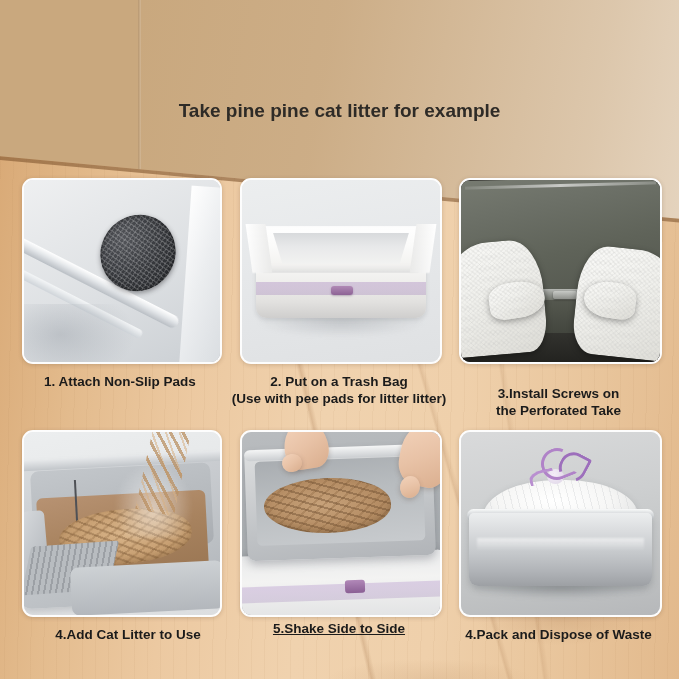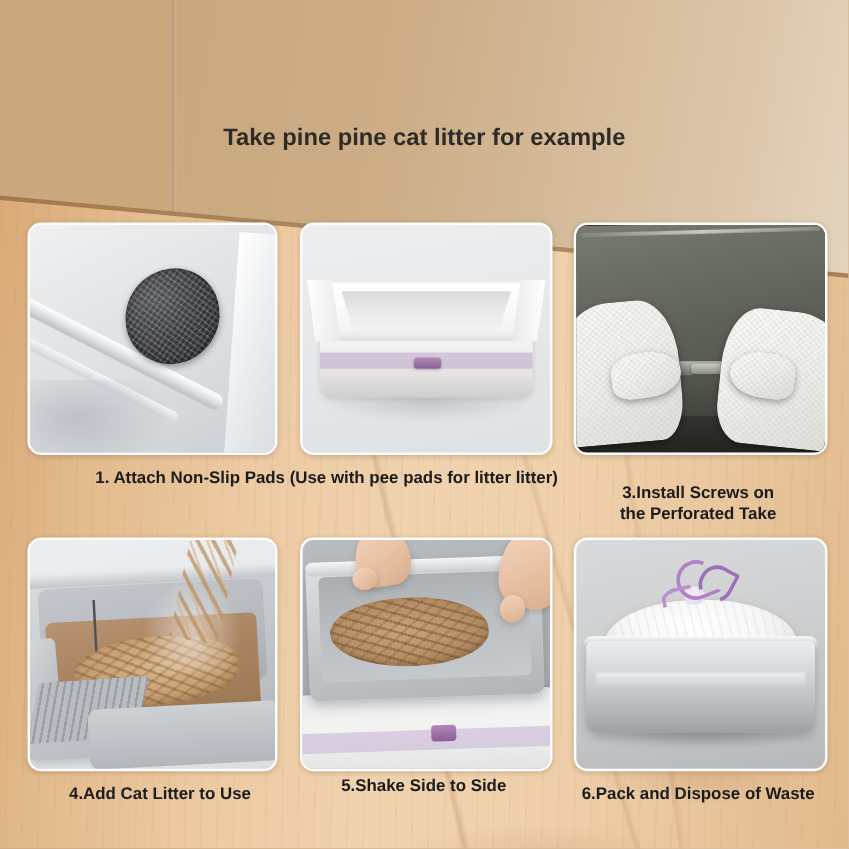--- a/index.html
+++ b/index.html
@@ -46,29 +46,29 @@
   
   .panel{position:absolute;border-radius:11px;overflow:hidden;
     border:2px solid #fdfdfd;box-shadow:0 1px 4px rgba(90,60,35,.22);
     background:#e9eaec;}
   .cap{position:absolute;text-align:center;font-size:13.5px;font-weight:bold;
     color:#1b1b1b;line-height:1.28;}
 
   .p1{left:22px;top:178px;width:196px;height:182px;}
   .p2{left:240px;top:178px;width:198px;height:182px;}
   .p3{left:459px;top:178px;width:199px;height:182px;}
-  .c1{left:12px;top:373px;width:216px;text-align:right;}
+  .c1{left:12px;top:373px;width:216px;}
   .c2{left:230px;top:373px;width:218px;}
   .c3{left:449px;top:385px;width:219px;}
 
   .p4{left:22px;top:430px;width:196px;height:183px;}
   .p5{left:240px;top:430px;width:198px;height:183px;}
   .p6{left:459px;top:430px;width:199px;height:183px;}
   .c4{left:20px;top:626px;width:216px;}
-  .c5{left:230px;top:620px;width:218px;}
+  .c5{left:230px;top:620px;width:218px;text-decoration:underline;}
   .c6{left:449px;top:626px;width:219px;}
 
   .ph{position:absolute;inset:0;}
 
   
   .p1bg{position:absolute;inset:0;background:linear-gradient(150deg,#e7e8ea 0%,#dcdee1 35%,#d2d5d9 62%,#c9ccd1 100%);}
   .p1-tray{position:absolute;left:-26%;top:-10%;width:150%;height:125%;
     background:linear-gradient(160deg,#f2f3f4 0%,#e6e8ea 30%,#dcdfe2 55%,#cfd3d7 80%,#c2c6cb 100%);
     border-radius:0 0 0 58% ;transform:rotate(-7deg);}
   .p1-lipOuter{position:absolute;left:-12%;top:52%;width:96%;height:13px;
@@ -286,20 +286,21 @@
       <div class="glove gl-Lf"></div>
       <div class="glove gl-R"></div>
       <div class="glove gl-Rf"></div>
     </div>
   </div>
 
   <div class="cap c1">
     <div>1. Attach Non-Slip Pads</div>
   </div>
   <div class="cap c2">
+    <div>2. Put on a Trash Bag</div>
     <div>(Use with pee pads for litter litter)</div>
   </div>
   <div class="cap c3">
     <div>3.Install Screws on</div>
     <div>the Perforated Take</div>
   </div>
 
   <div class="panel p4">
     <div class="ph">
       <div class="p4bg"></div>
@@ -349,16 +350,16 @@
     </div>
   </div>
 
   <div class="cap c4">
     <div>4.Add Cat Litter to Use</div>
   </div>
   <div class="cap c5">
     <div>5.Shake Side to Side</div>
   </div>
   <div class="cap c6">
-    <div>6.Pack and Dispose of Waste</div>
+    <div>4.Pack and Dispose of Waste</div>
   </div>
 
 </div>
 
 </body></html>

